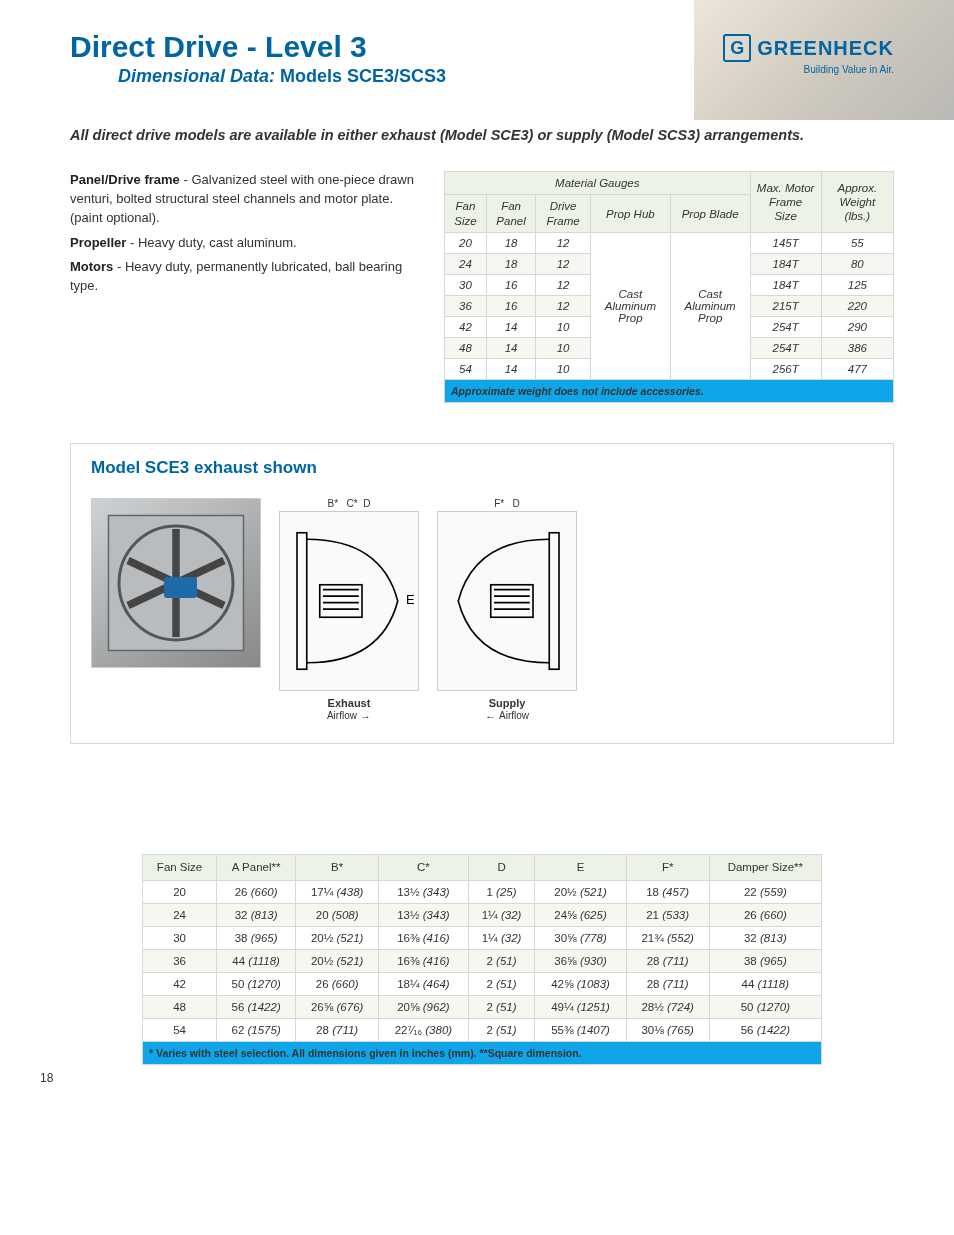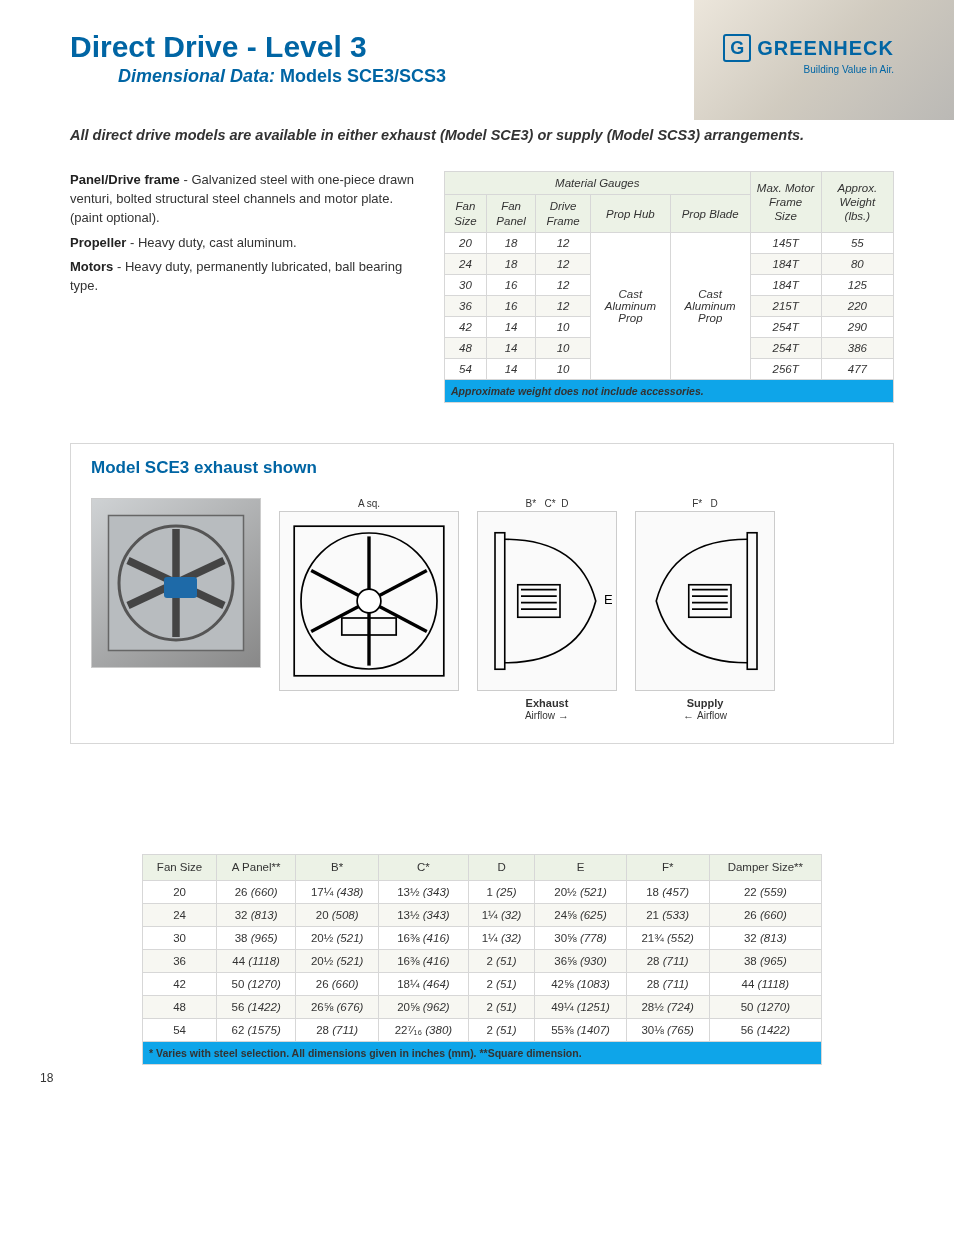--- a/index.html
+++ b/index.html
@@ -175,39 +175,20 @@
             <line x1="50" y1="50" x2="82" y2="65"></line>
               <line x1="50" y1="50" x2="50" y2="86"></line>
             <line x1="50" y1="50" x2="18" y2="65"></line>
               <line x1="50" y1="50" x2="18" y2="35"></line>
           </g>
           <rect x="42" y="46" width="22" height="14" fill="#1e6aa8" rx="2"></rect>
         </svg>
       </div>
     </div>
     <div class="dg">
-      <div style="font-size:10px;margin-bottom:2px;">A sq.</div>
-      <div class="dg-img" style="width:180px;height:180px;">
-        <svg width="170" height="170" viewBox="0 0 100 100">
-          <rect x="6" y="6" width="88" height="88" fill="none" stroke="#000"></rect>
-          <circle cx="50" cy="50" r="40" fill="none" stroke="#000"></circle>
-          <g stroke="#000" stroke-width="2" fill="none">
-            <line x1="50" y1="50" x2="50" y2="12"></line>
-              <line x1="50" y1="50" x2="84" y2="32"></line>
-            <line x1="50" y1="50" x2="84" y2="68"></line>
-              <line x1="50" y1="50" x2="50" y2="88"></line>
-            <line x1="50" y1="50" x2="16" y2="68"></line>
-              <line x1="50" y1="50" x2="16" y2="32"></line>
-          </g>
-          <circle cx="50" cy="50" r="7" fill="#fff" stroke="#000"></circle>
-          <rect x="34" y="60" width="32" height="10" fill="none" stroke="#000"></rect>
-        </svg>
-      </div>
-    </div>
-    <div class="dg">
       <div style="font-size:10px;margin-bottom:2px;">
         <span>B*</span>&nbsp;&nbsp;
         <span>C*</span>&nbsp;
         <span>D</span>
       </div>
       <div class="dg-img" style="width:140px;height:180px;">
         <svg width="130" height="170" viewBox="0 0 80 100">
           <rect x="8" y="8" width="6" height="84" fill="none" stroke="#000"></rect>
           <path d="M 14 12 Q 60 12 70 50 Q 60 88 14 88" fill="none" stroke="#000"></path>
           <rect x="22" y="40" width="26" height="20" fill="none" stroke="#000"></rect>

